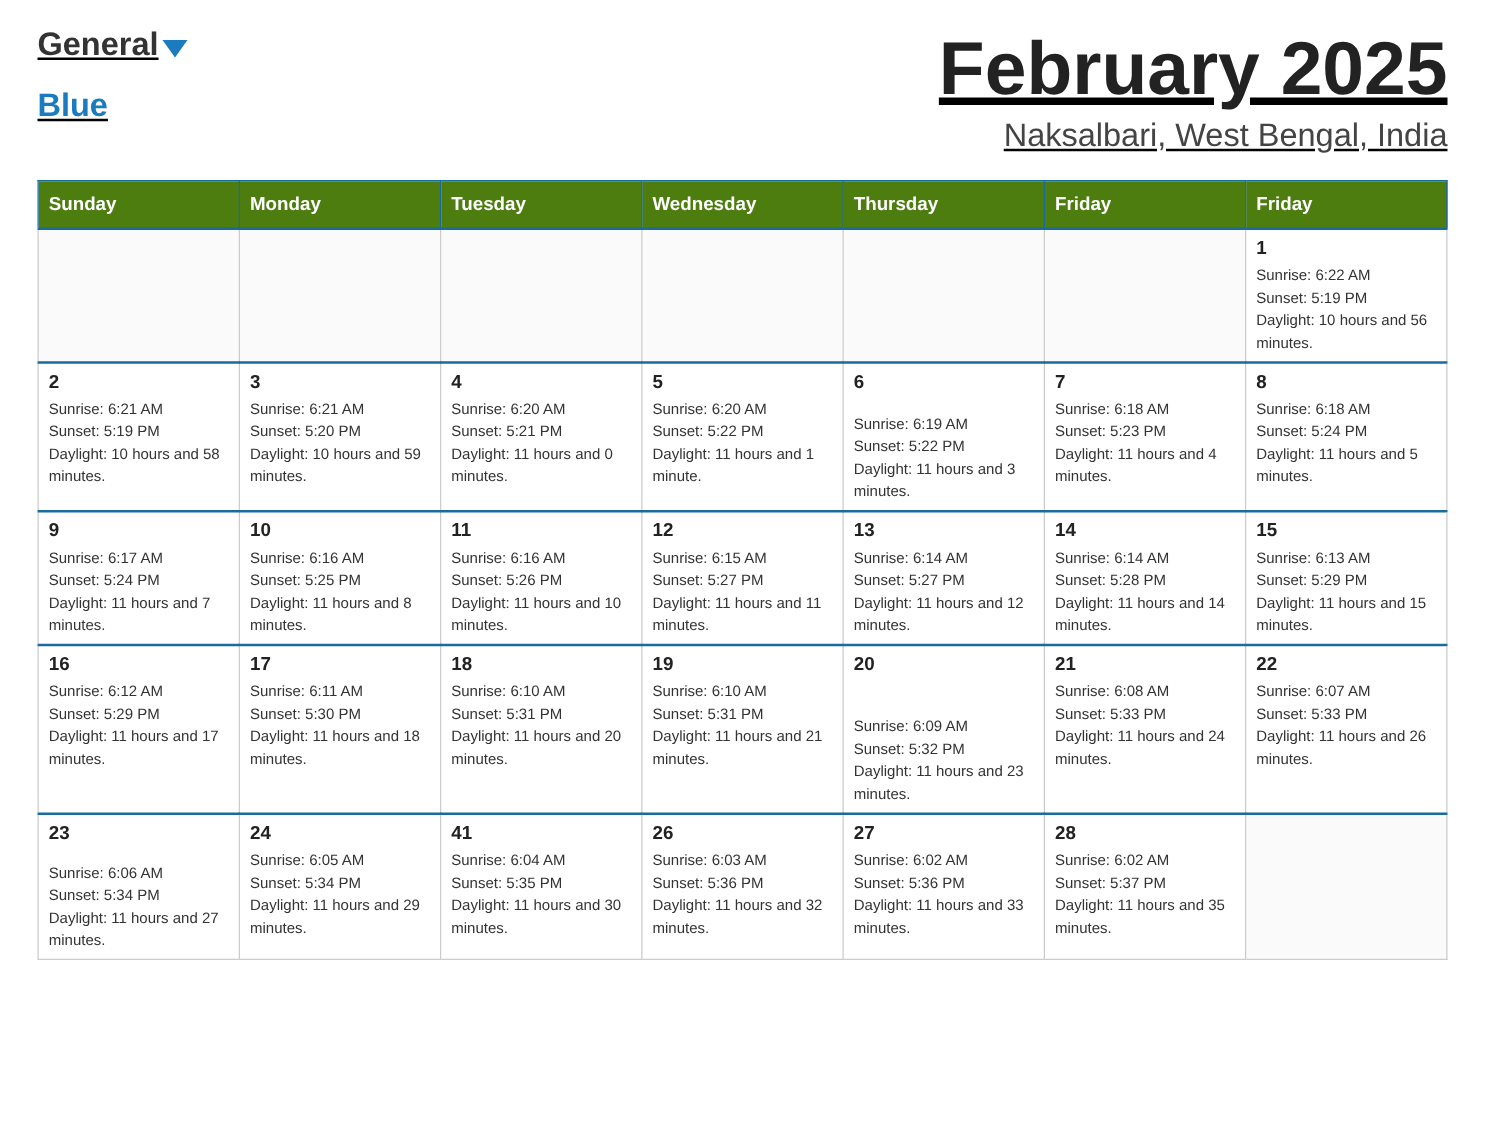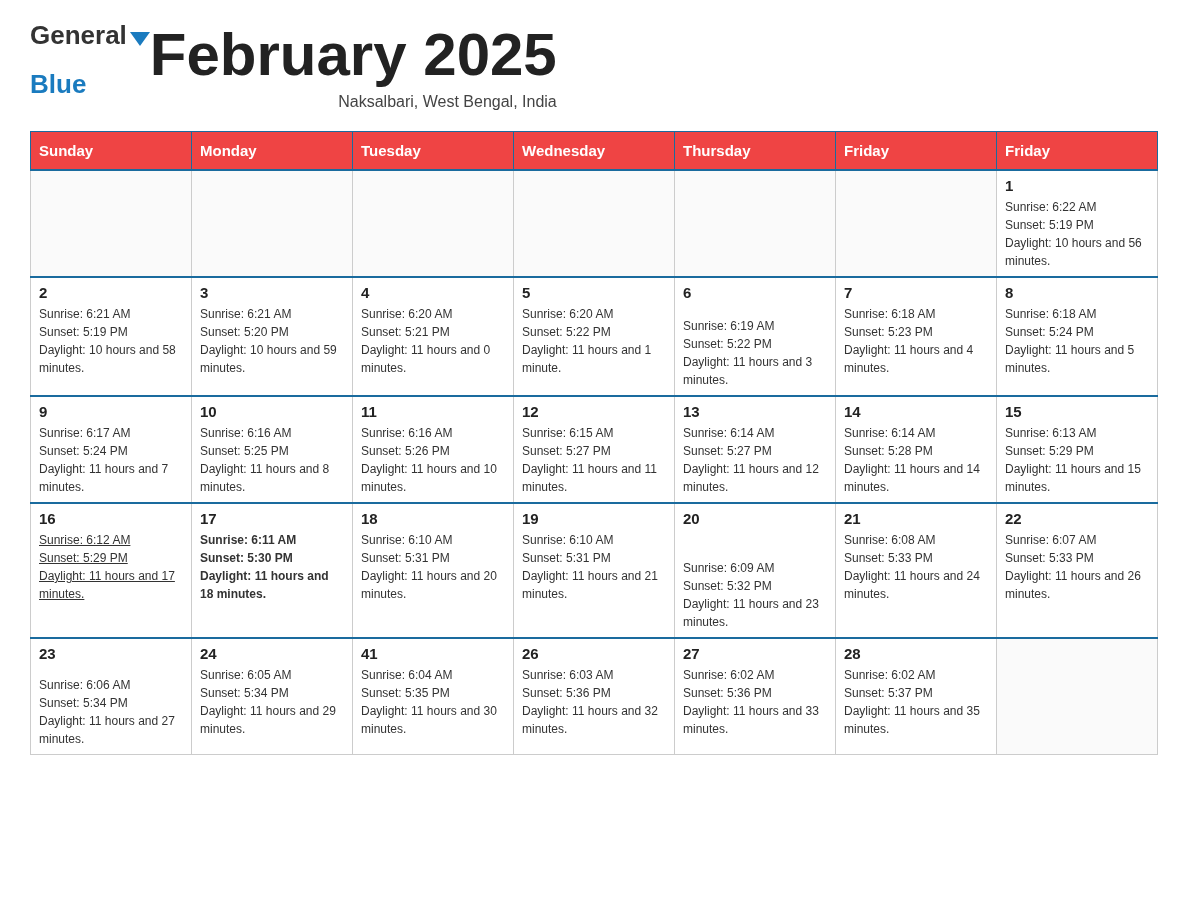--- a/index.html
+++ b/index.html
@@ -5,22 +5,24 @@
     * { box-sizing: border-box; margin: 0; padding: 0; }
     body {
       font-family: Arial, sans-serif;
       background: #fff;
       padding: 20px 30px;
       width: 1188px;
       min-height: 918px;
     }
     .header {
       display: flex;
+      justify-content: space-between;
       align-items: flex-start;
       margin-bottom: 20px;
+      text-decoration: underline;
     }
     .logo {
       display: flex;
       flex-direction: column;
       align-items: flex-start;
     }
     .logo-general {
       font-size: 26px;
       font-weight: bold;
       color: #333;
@@ -48,31 +50,31 @@
     }
     .title-block {
       text-align: right;
     }
     .month-title {
       font-size: 60px;
       font-weight: bold;
       color: #222;
     }
     .location-title {
-      font-size: 16px;
+      font-size: 26px;
       color: #444;
       margin-top: 4px;
     }
     .calendar {
       width: 100%;
       border-collapse: collapse;
       border: 1px solid #ccc;
     }
     .calendar thead tr th {
-      background-color: #ef4444;
+      background-color: #4d7c0f;
       color: #fff;
       font-size: 15px;
       font-weight: bold;
       padding: 10px 8px;
       text-align: left;
       border: 1px solid #1a6b9e;
     }
     .calendar tbody tr td {
       vertical-align: top;
       padding: 6px 8px;
@@ -229,27 +231,27 @@
         <td>
           <span class="day-number">15</span>
           <div class="day-info" style="white-space: pre-line;">Sunrise: 6:13 AM
 Sunset: 5:29 PM
 Daylight: 11 hours and 15 minutes.</div>
         </td>
       </tr>
       <tr>
         <td>
           <span class="day-number">16</span>
-          <div class="day-info" style="white-space: pre-line; text-decoration: underline;">Sunrise: 6:12 AM
+          <div class="day-info" style="white-space: pre-line;">Sunrise: 6:12 AM
 Sunset: 5:29 PM
 Daylight: 11 hours and 17 minutes.</div>
         </td>
         <td>
           <span class="day-number">17</span>
-          <div class="day-info" style="white-space: pre-line; font-weight: bold;">Sunrise: 6:11 AM
+          <div class="day-info" style="white-space: pre-line;">Sunrise: 6:11 AM
 Sunset: 5:30 PM
 Daylight: 11 hours and 18 minutes.</div>
         </td>
         <td>
           <span class="day-number">18</span>
           <div class="day-info" style="white-space: pre-line;">Sunrise: 6:10 AM
 Sunset: 5:31 PM
 Daylight: 11 hours and 20 minutes.</div>
         </td>
         <td>

